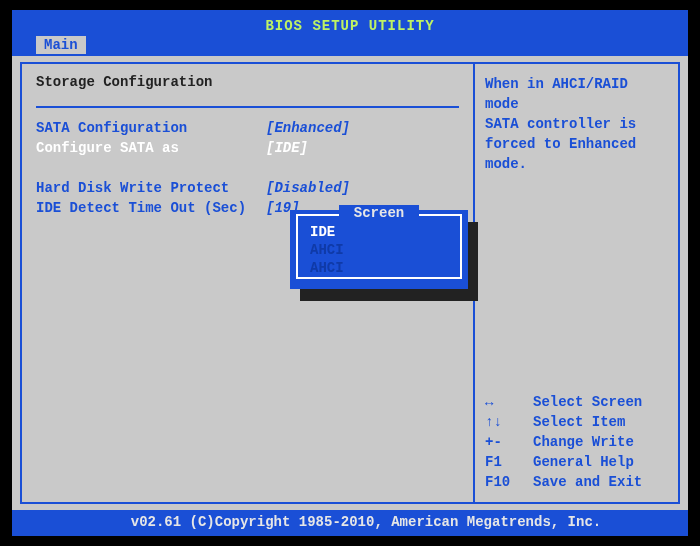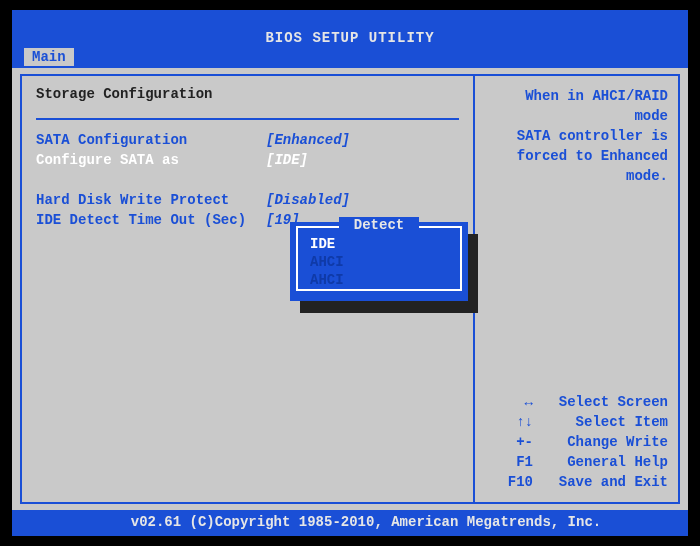--- a/index.html
+++ b/index.html
@@ -15,29 +15,30 @@
   }
   .screen {
     position: absolute;
     top: 10px; left: 12px; right: 12px; bottom: 10px;
     background: #1a4fd6;
     display: flex;
     flex-direction: column;
   }
   .titlebar {
     background: #1a4fd6;
-    color: #e5e5e5;
+    color: #bef264;
     text-align: center;
-    padding: 20px 0 2px 0;
+    padding: 8px 0 2px 0;
     letter-spacing: 1px;
   }
   .tabbar {
     background: #1a4fd6;
     height: 20px;
     padding-left: 12px;
+    margin-left: 12px;
   }
   .tab {
     display: inline-block;
     background: #c9c9c9;
     color: #1a4fd6;
     padding: 1px 8px;
   }
   .content-wrap {
     flex: 1;
     background: #c9c9c9;
@@ -55,21 +56,20 @@
     padding: 10px 14px;
     position: relative;
   }
   .right-pane {
     width: 205px;
     border-left: 2px solid #1a4fd6;
     padding: 10px 10px;
     color: #1a4fd6;
     display: flex;
     flex-direction: column;
-    text-align: right;
   }
   .section-title {
     color: #222;
     margin-bottom: 16px;
   }
   .hr {
     border-top: 2px solid #1a4fd6;
     margin-bottom: 10px;
   }
   .row {
@@ -160,21 +160,21 @@
           <div class="label-col blue">Hard Disk Write Protect</div>
           <div class="value-col blue">[Disabled]</div>
         </div>
         <div class="row">
           <div class="label-col blue">IDE Detect Time Out (Sec)</div>
           <div class="value-col blue">[19]</div>
         </div>
 
         <div class="popup">
           <div class="popup-inner">
-            <span class="popup-title">Detect</span>
+            <span class="popup-title">Screen</span>
             <div class="popup-item sel">IDE</div>
             <div class="popup-item">AHCI</div>
             <div class="popup-item">AHCI</div>
           </div>
         </div>
       </div>
 
       <div class="right-pane">
         <div class="help-text">
           <div>When in AHCI/RAID mode</div>

